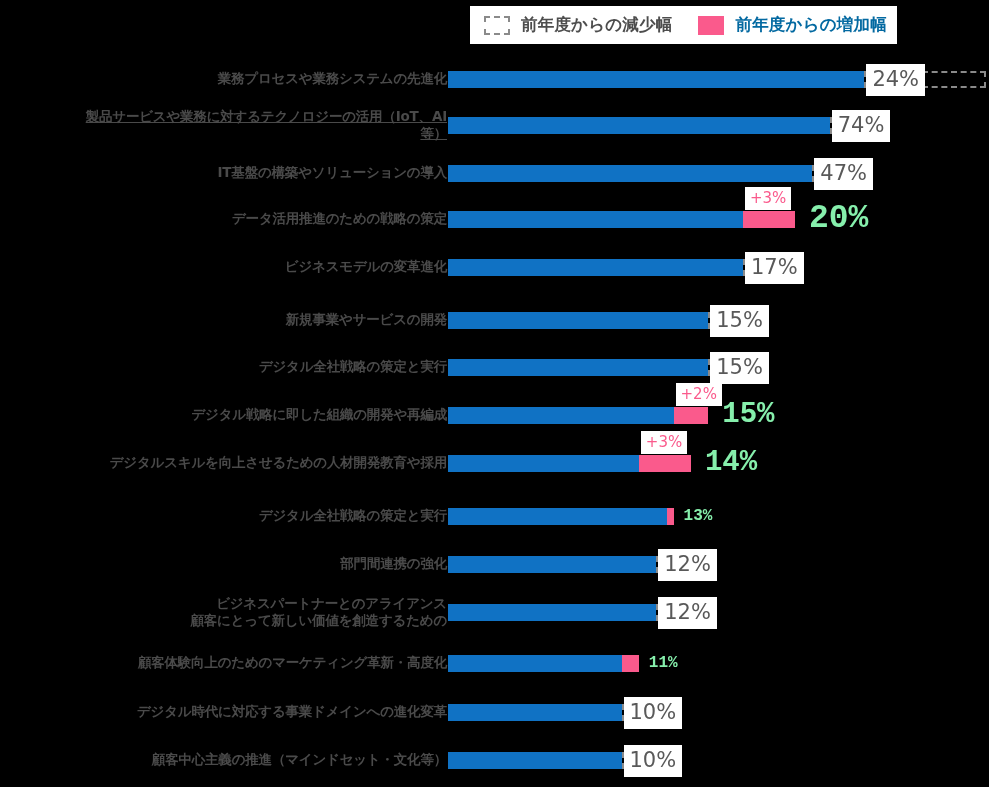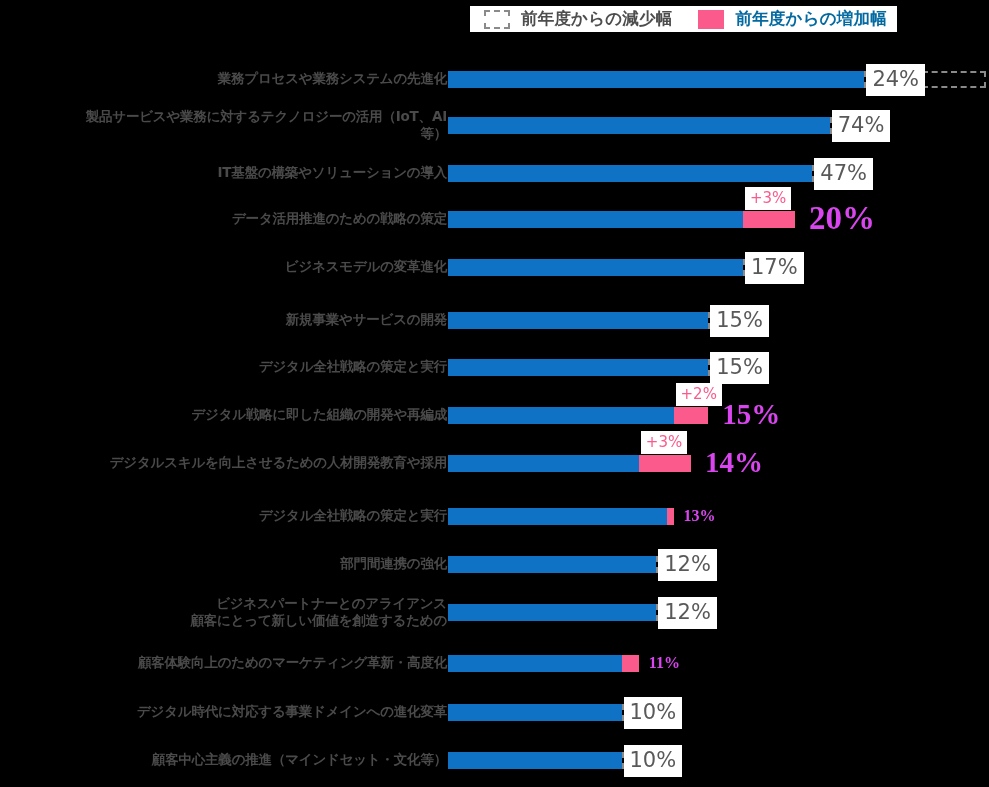--- a/index.html
+++ b/index.html
@@ -6,21 +6,21 @@
   body{
     width:989px;height:787px;position:relative;overflow:hidden;
     font-family:"Liberation Sans","DejaVu Sans",sans-serif;
     background:#000;
   }
   #chart-root{position:absolute;inset:0;}
 
   
   .legend{
     position:absolute; top:6px; left:470px;
-    height:26px; display:flex; align-items:center; gap:0px;
+    height:38px; display:flex; align-items:center; gap:0px;
     background:#ffffff; padding:0 10px 0 14px; box-sizing:border-box;
   }
   .legend-item{display:flex;align-items:center;}
   .legend-swatch-dashed{
     width:26px;height:19px;box-sizing:border-box;
     border:2px dashed #8a8a8a;background:transparent;margin-right:11px;
   }
   .legend-swatch-solid{
     width:26px;height:19px;background:#fa5a8c;margin-right:11px;
   }
@@ -53,22 +53,22 @@
     position:absolute; height:17px; box-sizing:border-box;
     border:2px dashed #8a8a8a; background:transparent;
   }
   .val-chip{
     position:absolute; background:#ffffff; color:#595959;
     font-size:21px; line-height:21px; padding:5px 6px 6px 6px;
     font-family:"DejaVu Sans","Liberation Sans",sans-serif;
     white-space:nowrap;
   }
   .val-big{
-    position:absolute; color:#d946ef; font-weight:bold;
-    font-family:Liberation Serif, serif;
+    position:absolute; color:#86efac; font-weight:bold;
+    font-family:Liberation Mono, monospace;
     white-space:nowrap;
   }
   .val-big.xl{font-size:33px;line-height:33px;}
   .val-big.md{font-size:29px;line-height:29px;}
   .val-big.sm{font-size:16px;line-height:20px;}
   .delta-chip{
     position:absolute; background:#ffffff; color:#fa5a8c;
     font-size:15px; line-height:15px; padding:4px 5px 4px 5px;
     font-family:"DejaVu Sans","Liberation Sans",sans-serif;
     white-space:nowrap;
@@ -94,21 +94,21 @@
   <div id="rows">
       <div class="row" style="top: 0px;">
         <div class="cat-label" style="top: 70px;">
           <div>業務プロセスや業務システムの先進化</div>
         </div>
         <div class="bar-blue" style="top: 71px; width: 416.4px;"></div>
         <div class="dash-box" style="top: 71px; left: 864.4px; width: 121.45px;"></div>
         <div class="val-chip" style="top: 63.5px; left: 866.4px;">24%</div>
       </div>
       <div class="row" style="top: 0px;">
-        <div class="cat-label two-line" style="top: 107.5px;">
+        <div class="cat-label two-line" style="top: 107.5px; text-decoration: underline;">
           <div>製品サービスや業務に対するテクノロジーの活用（IoT、AI</div>
           <div>等）</div>
         </div>
         <div class="bar-blue" style="top: 117px; width: 381.7px;"></div>
         <div class="dash-box" style="top: 117px; left: 829.7px; width: 34.7px;"></div>
         <div class="val-chip" style="top: 109.5px; left: 831.7px;">74%</div>
       </div>
       <div class="row" style="top: 0px;">
         <div class="cat-label" style="top: 164px;">
           <div>IT基盤の構築やソリューションの導入</div>

